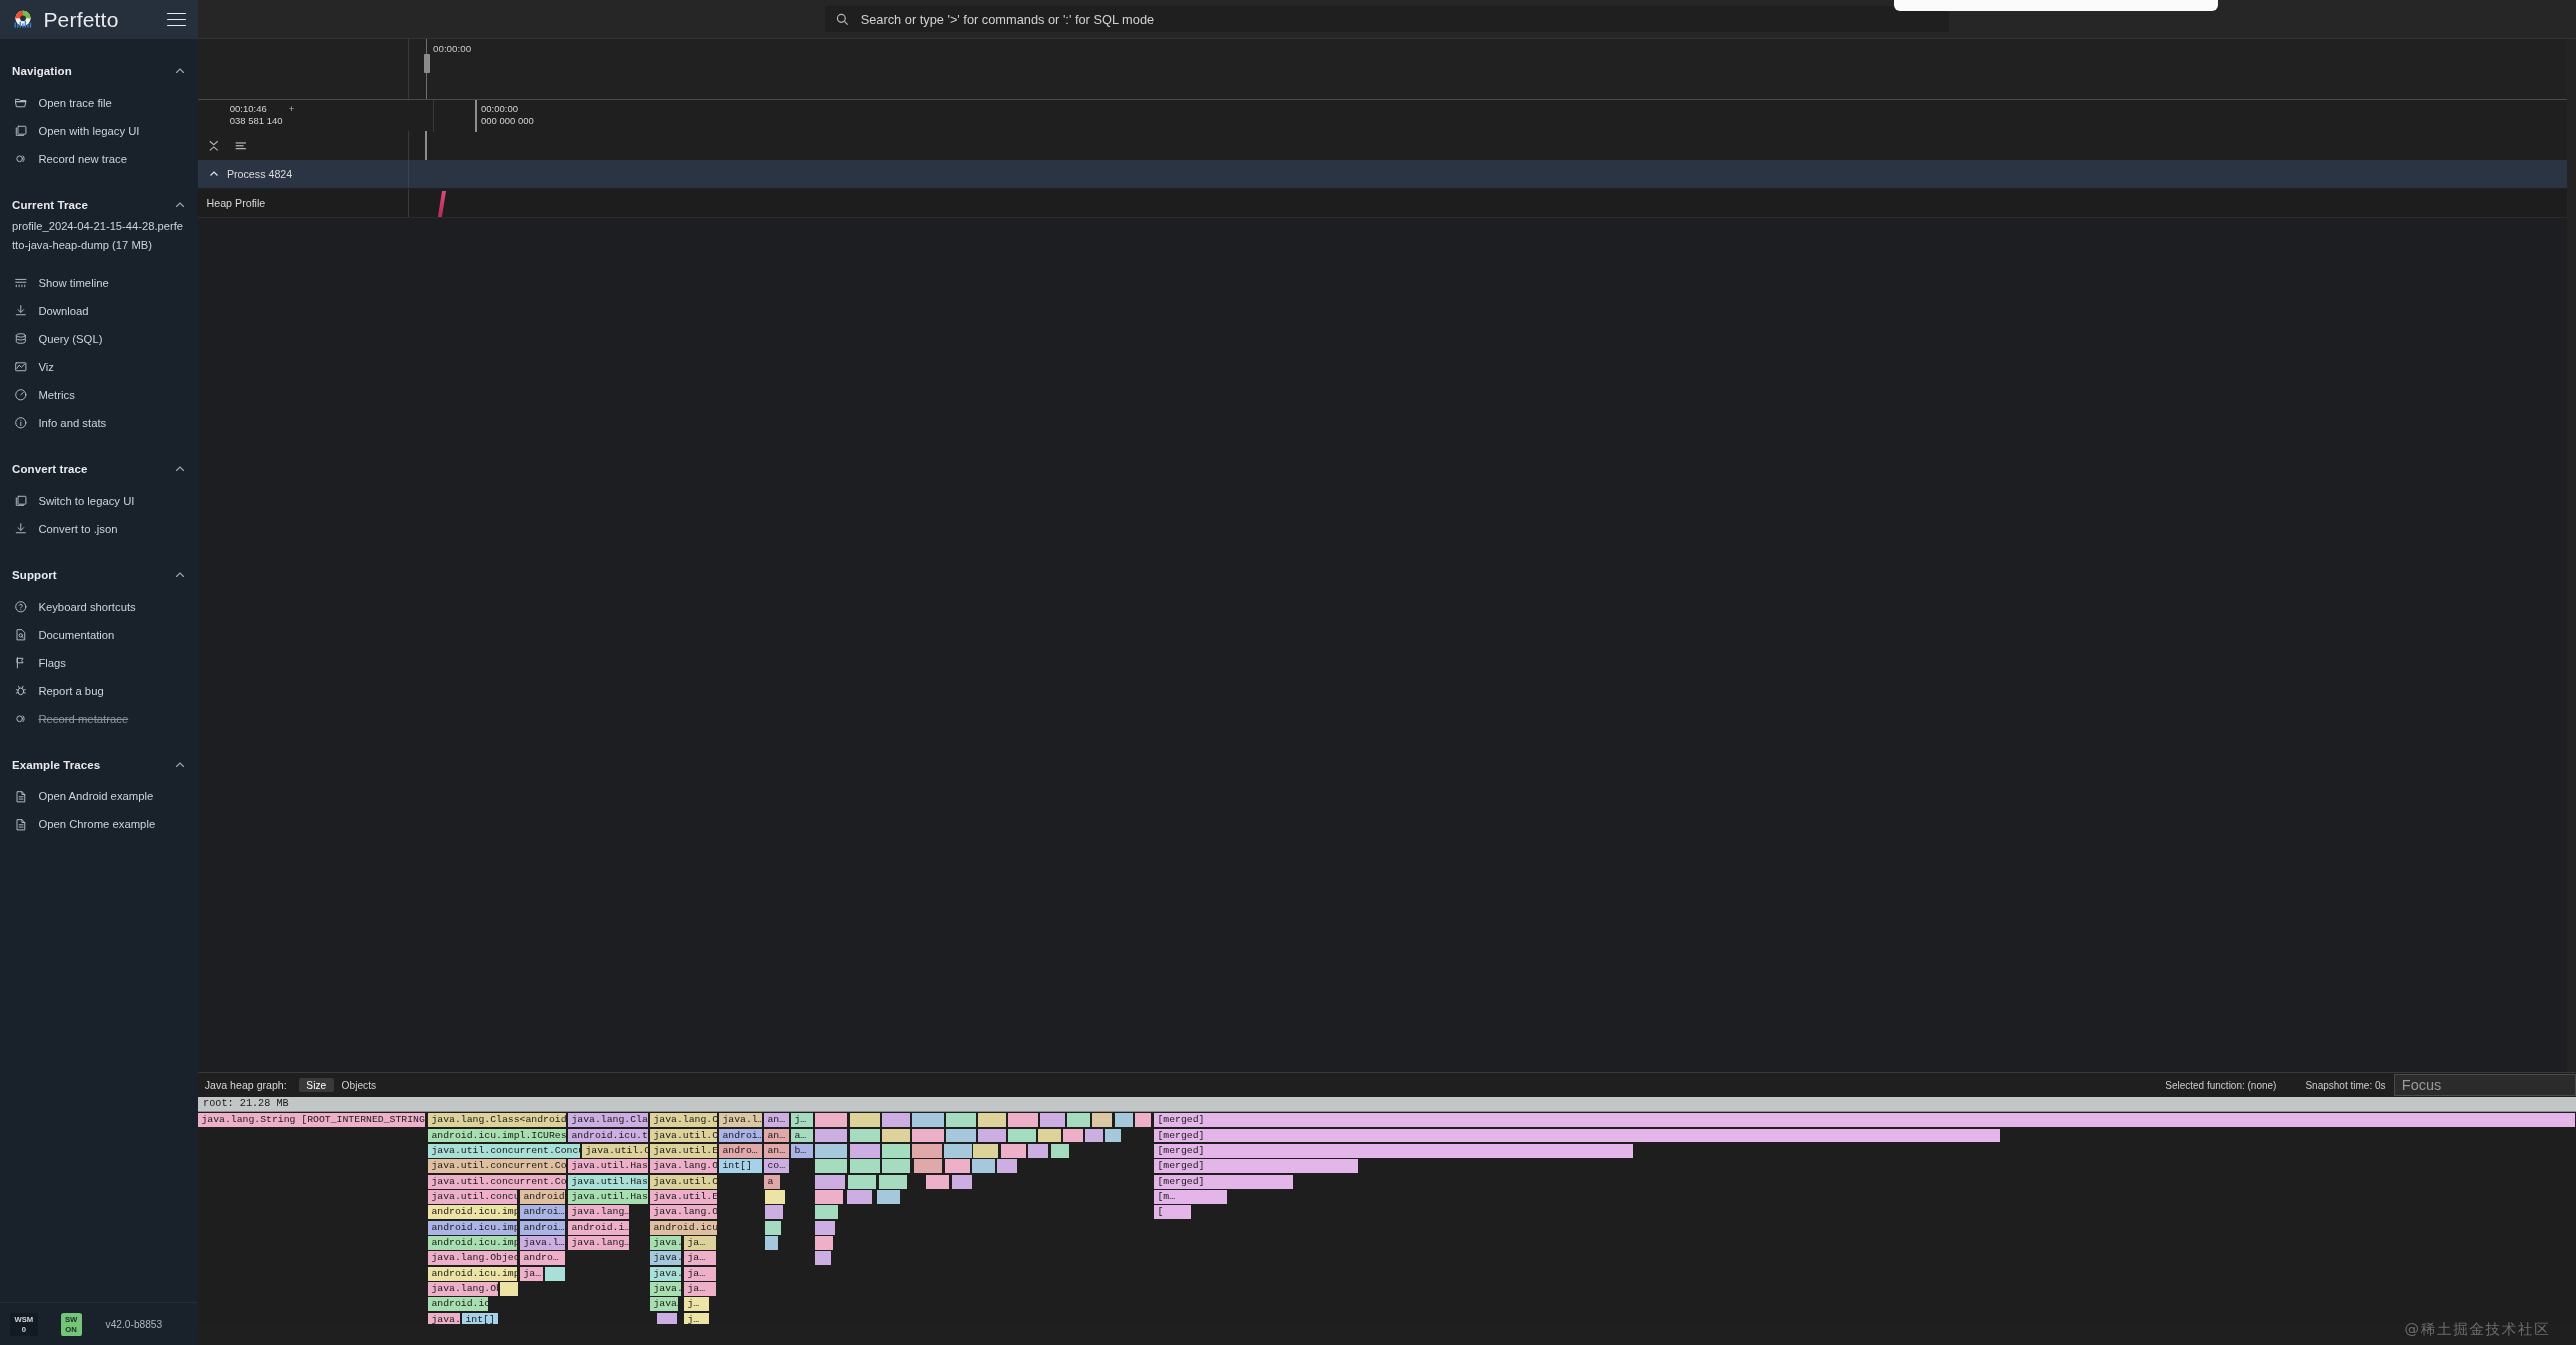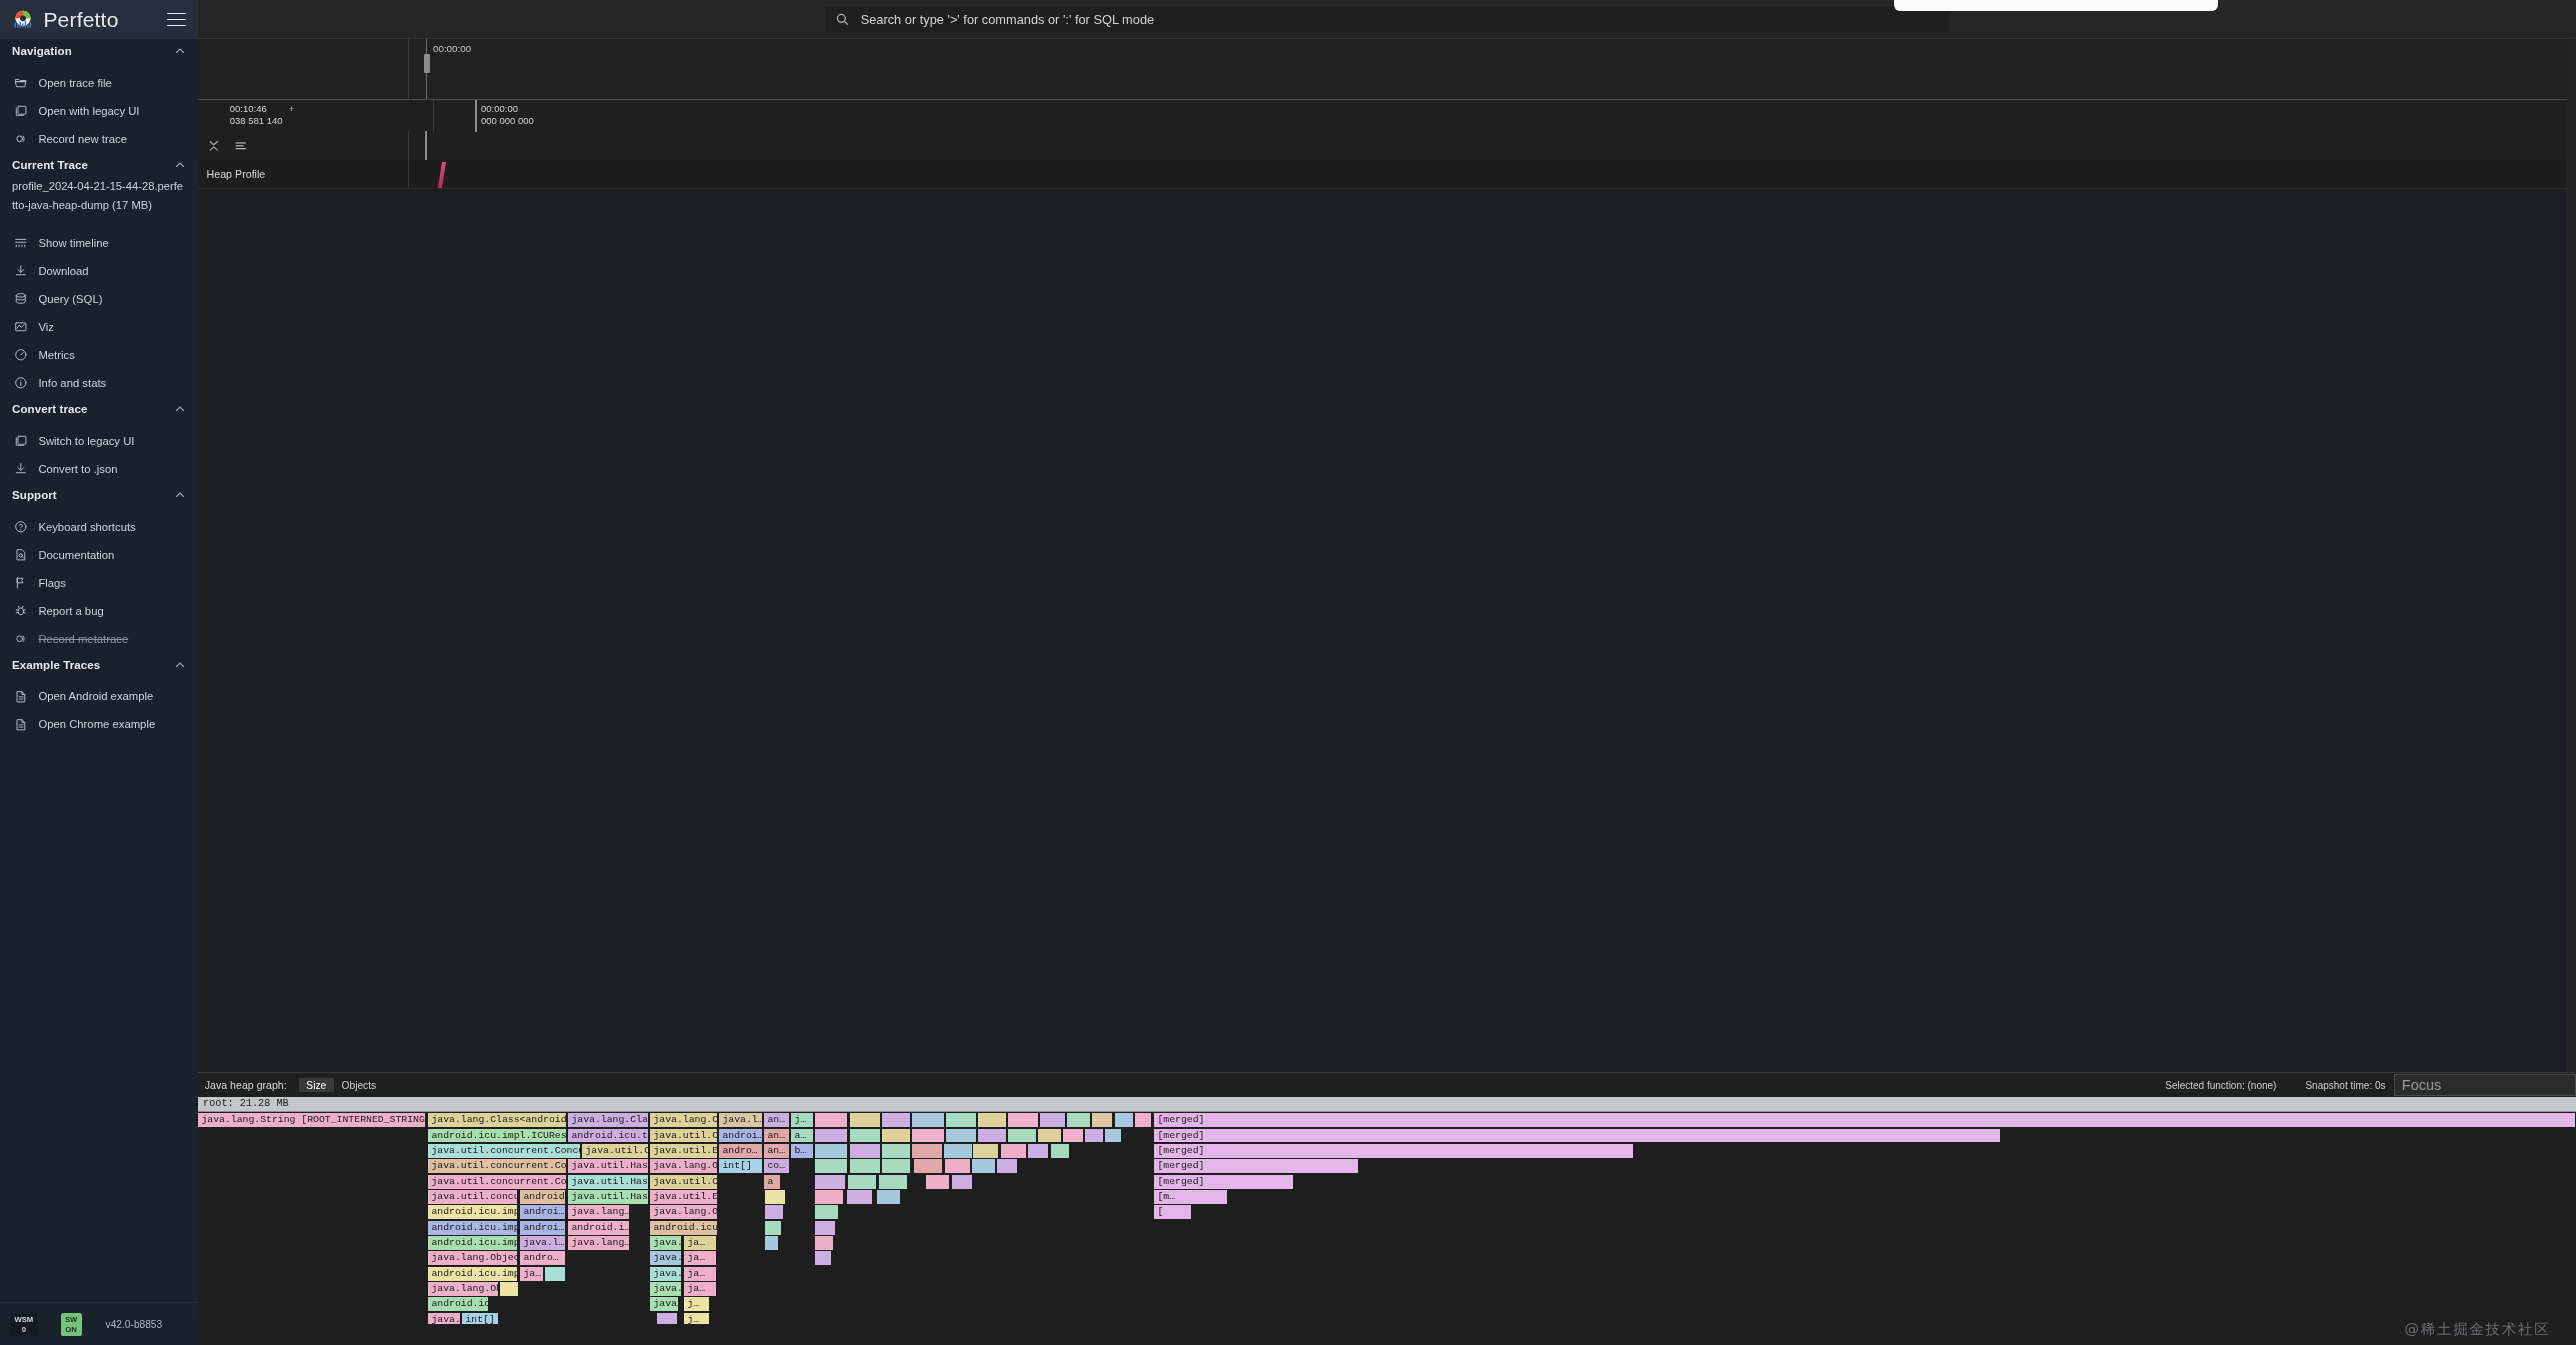--- a/index.html
+++ b/index.html
@@ -29,21 +29,21 @@
   .brand-logo { width: 22px; height: 22px; flex: 0 0 22px; position: relative; }
   .brand-title {
     font-size: 21px; color: #e8eaed; margin-left: 9.4px;
     font-weight: 400; letter-spacing: 0.2px;
   }
   .hamburger { margin-left: auto; width: 19px; height: 13.6px;
     display:flex; flex-direction:column; justify-content:space-between; cursor: pointer; }
   .hamburger i { display:block; height: 1.7px; background: #e8eaed; border-radius: 0.9px; }
 
   .sb-scroll { height: 881px; overflow: hidden; padding-bottom: 10.2px; }
-  .sb-section { padding-top: 1px; }
+  .sb-section { padding-top: 1px; margin-top: 20px; }
   .sb-header {
     display: flex; align-items: center;
     padding: 0 12px 0 12px; height: 22px;
     font-size: 11.5px; font-weight: 700; color: #e7eaee;
     letter-spacing: 0.1px;
   }
   .sb-header .chev { margin-left: auto; opacity: .75; }
   .sb-items { margin-top: 6.8px; }
   .sb-item {
     display: flex; align-items: center;
@@ -551,20 +551,31 @@
               <line x1="3" y1="17" x2="21" y2="17"></line>
           </svg>
         </span>
       </div>
       <div class="tl-canvas">
         <div class="ov-tick" style="left:16px;background:#8e8e8e;width:1.7px;"></div>
       </div>
     </div>
 
 
+    <div class="track-group proc">
+      <div class="tg-name">
+        <span class="tg-chev">
+          <svg width="12" height="12" viewBox="0 0 24 24" fill="none" stroke="#e3e6ea" stroke-width="2.4">
+              <polyline points="5,15 12,8 19,15"></polyline>
+            </svg>
+        </span>
+        <span>Process 4824</span>
+      </div>
+      <div class="tg-area"></div>
+    </div>
 
     <div class="track-row">
       <div class="tr-name">
         <span>Heap Profile</span>
       </div>
       <div class="tr-area">
         <span class="heap-spike"></span>
       </div>
     </div>
 

